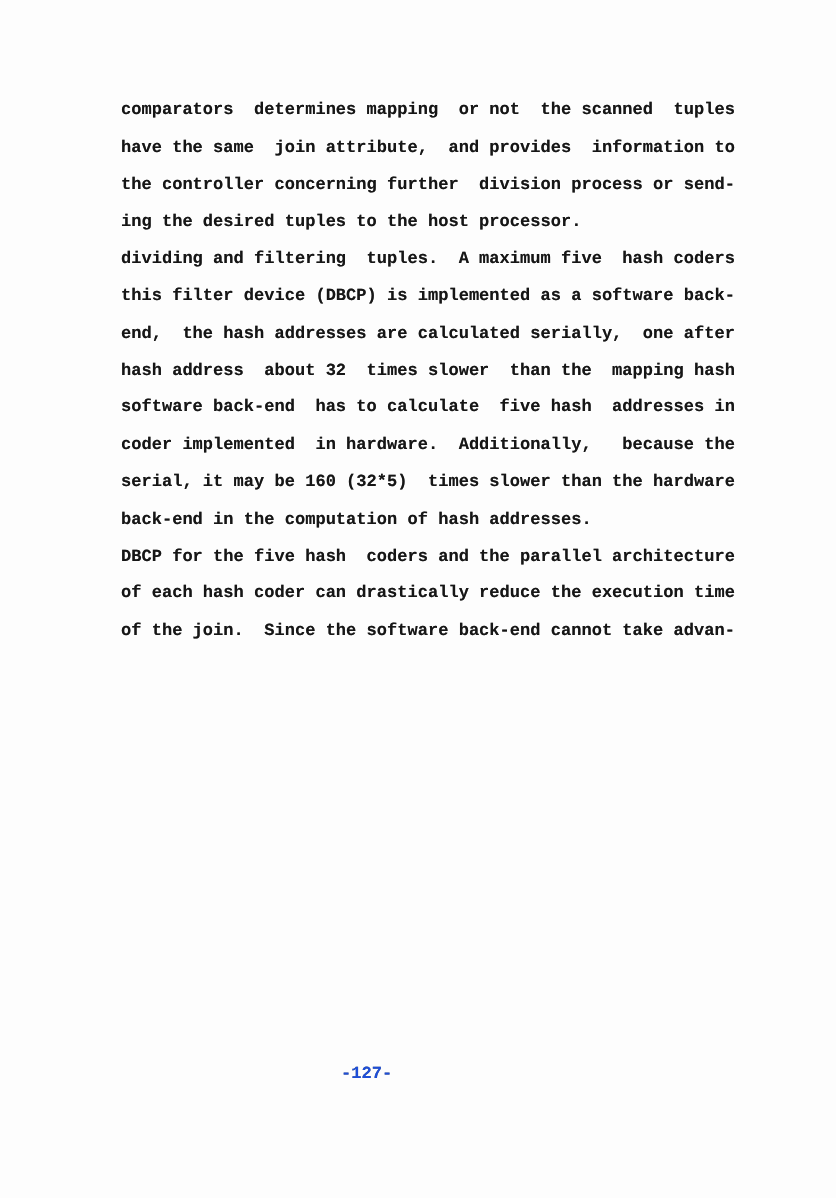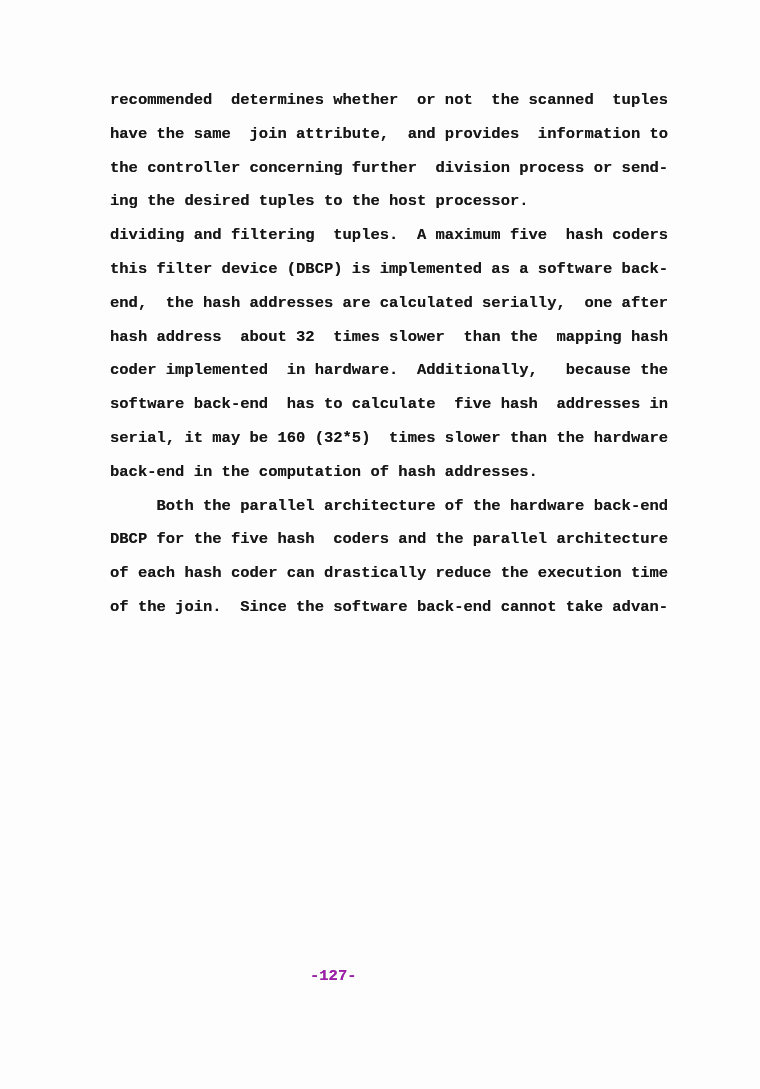--- a/index.html
+++ b/index.html
@@ -26,44 +26,43 @@
     text-shadow: 0 0 0.4px rgba(0,0,0,0.55);
   }
   .line {
     white-space: pre;
     min-height: 33.8px;
   }
   .page-number {
     position: absolute;
     left: 310px;
     top: 966px;
-    color: #a21caf;
+    color: #1d4ed8;
     font-size: 15.5px;
     font-weight: bold;
     line-height: 20px;
     white-space: pre;
     text-shadow: 0 0 0.4px rgba(0,0,0,0.55);
   }
 </style>
 </head>
 <body>
 
 <div class="page">
   <div class="textblock">
-    <div class="line">recommended  determines whether  or not  the scanned  tuples</div>
+    <div class="line">comparators  determines mapping  or not  the scanned  tuples</div>
     <div class="line">have the same  join attribute,  and provides  information to</div>
     <div class="line">the controller concerning further  division process or send-</div>
     <div class="line">ing the desired tuples to the host processor.</div>
     <div class="line">dividing and filtering  tuples.  A maximum five  hash coders</div>
     <div class="line">this filter device (DBCP) is implemented as a software back-</div>
     <div class="line">end,  the hash addresses are calculated serially,  one after</div>
     <div class="line">hash address  about 32  times slower  than the  mapping hash</div>
+    <div class="line">software back-end  has to calculate  five hash  addresses in</div>
     <div class="line">coder implemented  in hardware.  Additionally,   because the</div>
-    <div class="line">software back-end  has to calculate  five hash  addresses in</div>
     <div class="line">serial, it may be 160 (32*5)  times slower than the hardware</div>
     <div class="line">back-end in the computation of hash addresses.</div>
-    <div class="line">     Both the parallel architecture of the hardware back-end</div>
     <div class="line">DBCP for the five hash  coders and the parallel architecture</div>
     <div class="line">of each hash coder can drastically reduce the execution time</div>
     <div class="line">of the join.  Since the software back-end cannot take advan-</div>
   </div>
   <div class="page-number">-127-</div>
 </div>
 
 </body></html>

